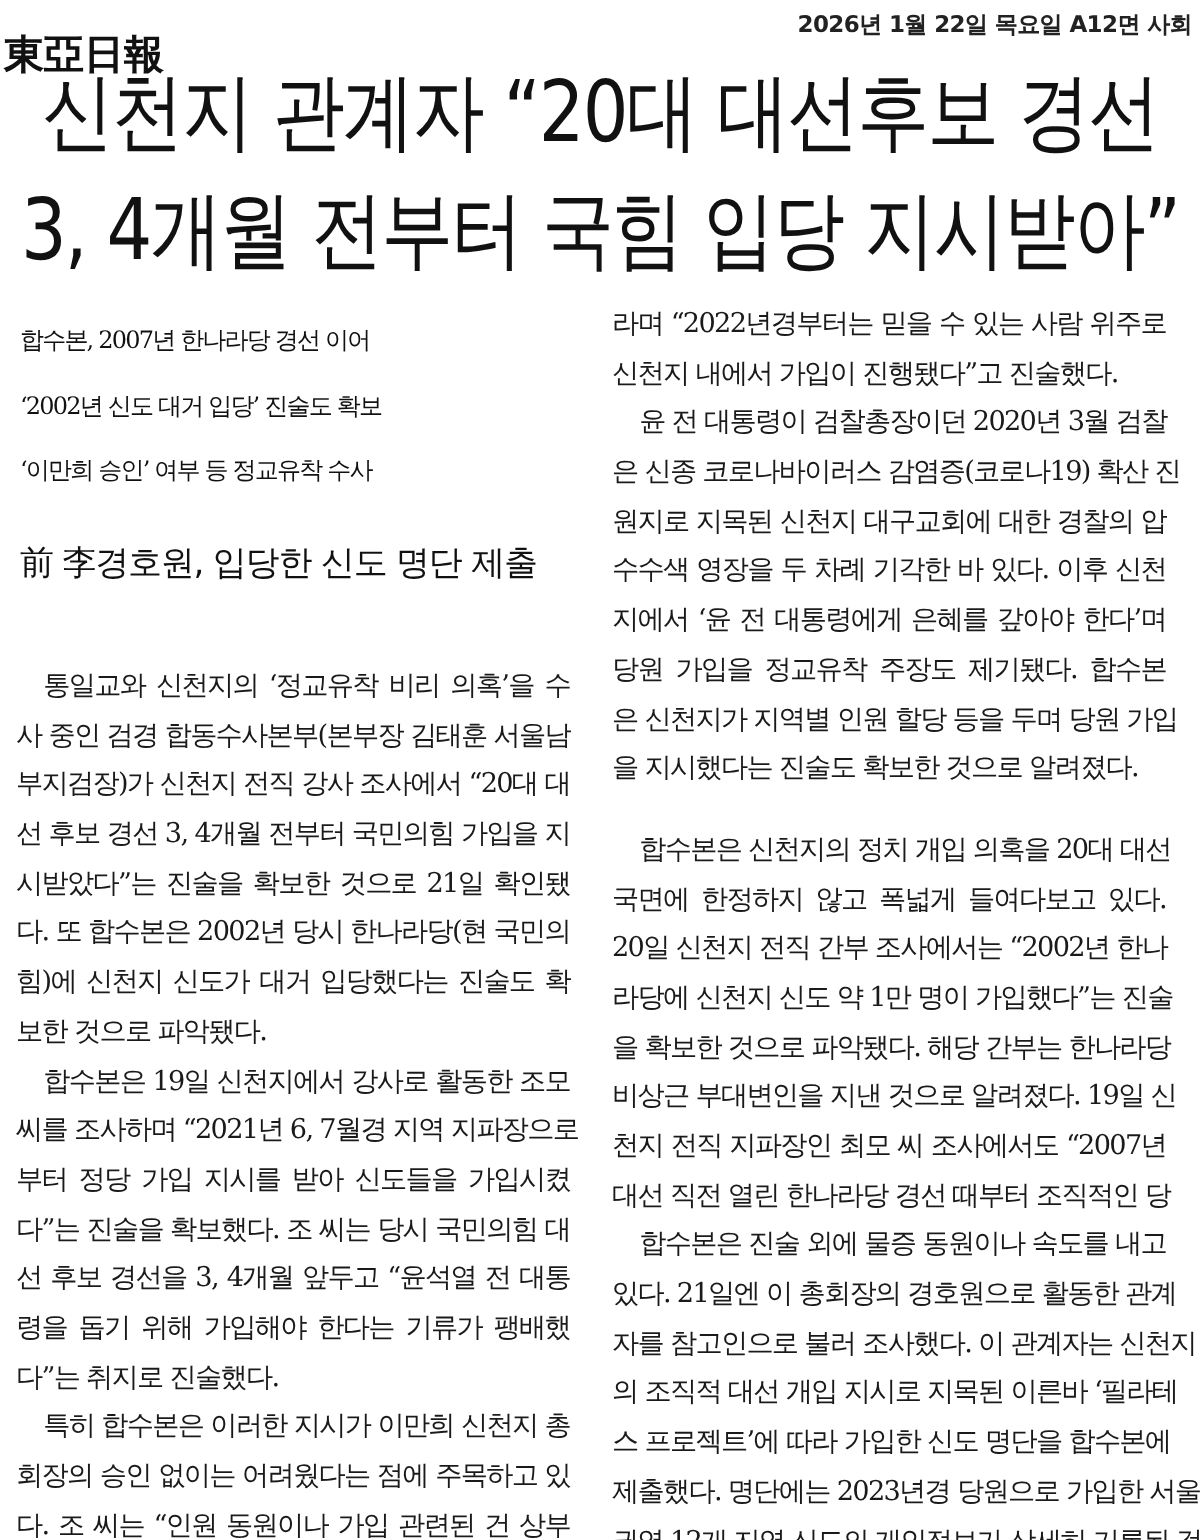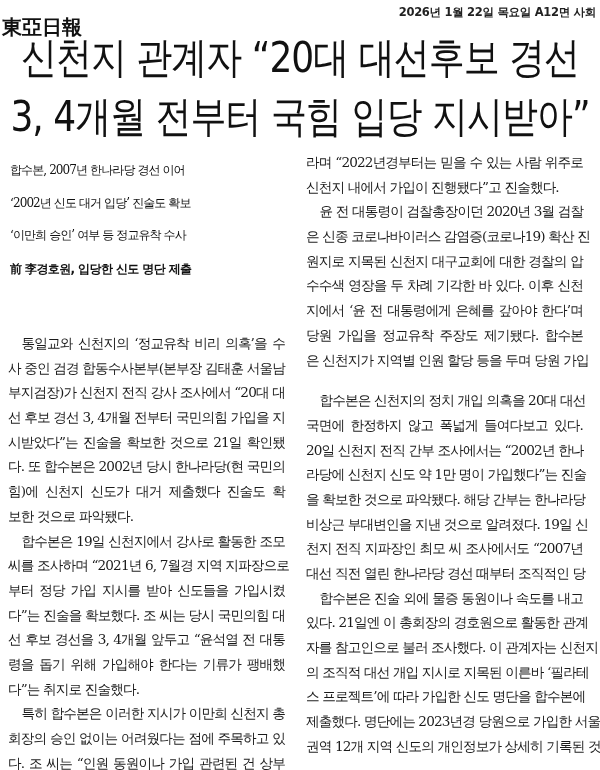--- a/index.html
+++ b/index.html
@@ -3,21 +3,21 @@
 <meta charset="utf-8">
 <style>
   html, body { margin:0; padding:0; background:#ffffff; }
   body { width:600px; height:770px; position:relative; overflow:hidden; color:#111; font-family:"DejaVu Sans", sans-serif; }
   .masthead { position:absolute; left:2px; top:14px; font-family:Liberation Serif, serif; font-size:20px; font-weight:bold; letter-spacing:0px; color:#111; }
   .dateline { position:absolute; right:4px; top:5px; font-size:11.5px; font-weight:bold; color:#222; letter-spacing:-0.3px; }
   .headline { position:absolute; left:0; top:28px; width:600px; text-align:center; font-family:"DejaVu Sans", sans-serif; font-size:36px; font-weight:normal; color:#111; line-height:50px; letter-spacing:-1px; transform:scaleY(1.18); transform-origin:top center; }
   .headline div { white-space:nowrap; }
   .subheads { position:absolute; left:10px; top:154px; width:280px; }
   .subhead { font-family:"DejaVu Serif", serif; font-size:12px; line-height:32.5px; white-space:nowrap; letter-spacing:-0.9px; color:#111; }
-  .subhead.bold { font-family:"DejaVu Sans", sans-serif; font-weight:bold; font-size:12px; margin-top:1px; letter-spacing:-0.6px; }
+  .subhead.bold { font-family:"DejaVu Sans", sans-serif; font-weight:normal; font-size:17px; margin-top:14px; letter-spacing:-0.6px; }
   .col { position:absolute; width:277px; font-family:"DejaVu Serif", serif; font-size:13.6px; line-height:24.7px; letter-spacing:-0.85px; color:#1a1a1a; }
   .col-left { left:8px; top:331px; }
   .col-right { left:306px; top:150px; }
   .line { white-space:nowrap; text-align:justify; text-align-last:justify; height:24.7px; overflow:visible; }
   .line.last { text-align-last:left; }
 </style>
 </head>
 <body>
 
 <div class="masthead">東亞日報</div>
@@ -35,21 +35,21 @@
   <div class="subhead bold">前 李경호원, 입당한 신도 명단 제출</div>
 </div>
 
 <div class="col col-left">
   <div class="line" style="text-indent: 1em;">통일교와 신천지의 ‘정교유착 비리 의혹’을 수</div>
   <div class="line">사 중인 검경 합동수사본부(본부장 김태훈 서울남</div>
   <div class="line">부지검장)가 신천지 전직 강사 조사에서 “20대 대</div>
   <div class="line">선 후보 경선 3, 4개월 전부터 국민의힘 가입을 지</div>
   <div class="line">시받았다”는 진술을 확보한 것으로 21일 확인됐</div>
   <div class="line">다. 또 합수본은 2002년 당시 한나라당(현 국민의</div>
-  <div class="line">힘)에 신천지 신도가 대거 제출했다 진술도 확</div>
+  <div class="line">힘)에 신천지 신도가 대거 입당했다는 진술도 확</div>
   <div class="line last">보한 것으로 파악됐다.</div>
   <div class="line" style="text-indent: 1em;">합수본은 19일 신천지에서 강사로 활동한 조모</div>
   <div class="line">씨를 조사하며 “2021년 6, 7월경 지역 지파장으로</div>
   <div class="line">부터 정당 가입 지시를 받아 신도들을 가입시켰</div>
   <div class="line">다”는 진술을 확보했다. 조 씨는 당시 국민의힘 대</div>
   <div class="line">선 후보 경선을 3, 4개월 앞두고 “윤석열 전 대통</div>
   <div class="line">령을 돕기 위해 가입해야 한다는 기류가 팽배했</div>
   <div class="line last">다”는 취지로 진술했다.</div>
   <div class="line" style="text-indent: 1em;">특히 합수본은 이러한 지시가 이만희 신천지 총</div>
   <div class="line">회장의 승인 없이는 어려웠다는 점에 주목하고 있</div>
@@ -60,20 +60,21 @@
 <div class="col col-right">
   <div class="line">라며 “2022년경부터는 믿을 수 있는 사람 위주로</div>
   <div class="line last">신천지 내에서 가입이 진행됐다”고 진술했다.</div>
   <div class="line" style="text-indent: 1em;">윤 전 대통령이 검찰총장이던 2020년 3월 검찰</div>
   <div class="line">은 신종 코로나바이러스 감염증(코로나19) 확산 진</div>
   <div class="line">원지로 지목된 신천지 대구교회에 대한 경찰의 압</div>
   <div class="line">수수색 영장을 두 차례 기각한 바 있다. 이후 신천</div>
   <div class="line">지에서 ‘윤 전 대통령에게 은혜를 갚아야 한다’며</div>
   <div class="line">당원 가입을 정교유착 주장도 제기됐다. 합수본</div>
   <div class="line">은 신천지가 지역별 인원 할당 등을 두며 당원 가입</div>
+  <div class="line last">을 지시했다는 진술도 확보한 것으로 알려졌다.</div>
   <div class="line" style="text-indent: 1em; margin-top: 16px;">합수본은 신천지의 정치 개입 의혹을 20대 대선</div>
   <div class="line">국면에 한정하지 않고 폭넓게 들여다보고 있다.</div>
   <div class="line">20일 신천지 전직 간부 조사에서는 “2002년 한나</div>
   <div class="line">라당에 신천지 신도 약 1만 명이 가입했다”는 진술</div>
   <div class="line">을 확보한 것으로 파악됐다. 해당 간부는 한나라당</div>
   <div class="line">비상근 부대변인을 지낸 것으로 알려졌다. 19일 신</div>
   <div class="line">천지 전직 지파장인 최모 씨 조사에서도 “2007년</div>
   <div class="line">대선 직전 열린 한나라당 경선 때부터 조직적인 당</div>
   <div class="line" style="text-indent: 1em;">합수본은 진술 외에 물증 동원이나 속도를 내고</div>
   <div class="line">있다. 21일엔 이 총회장의 경호원으로 활동한 관계</div>

